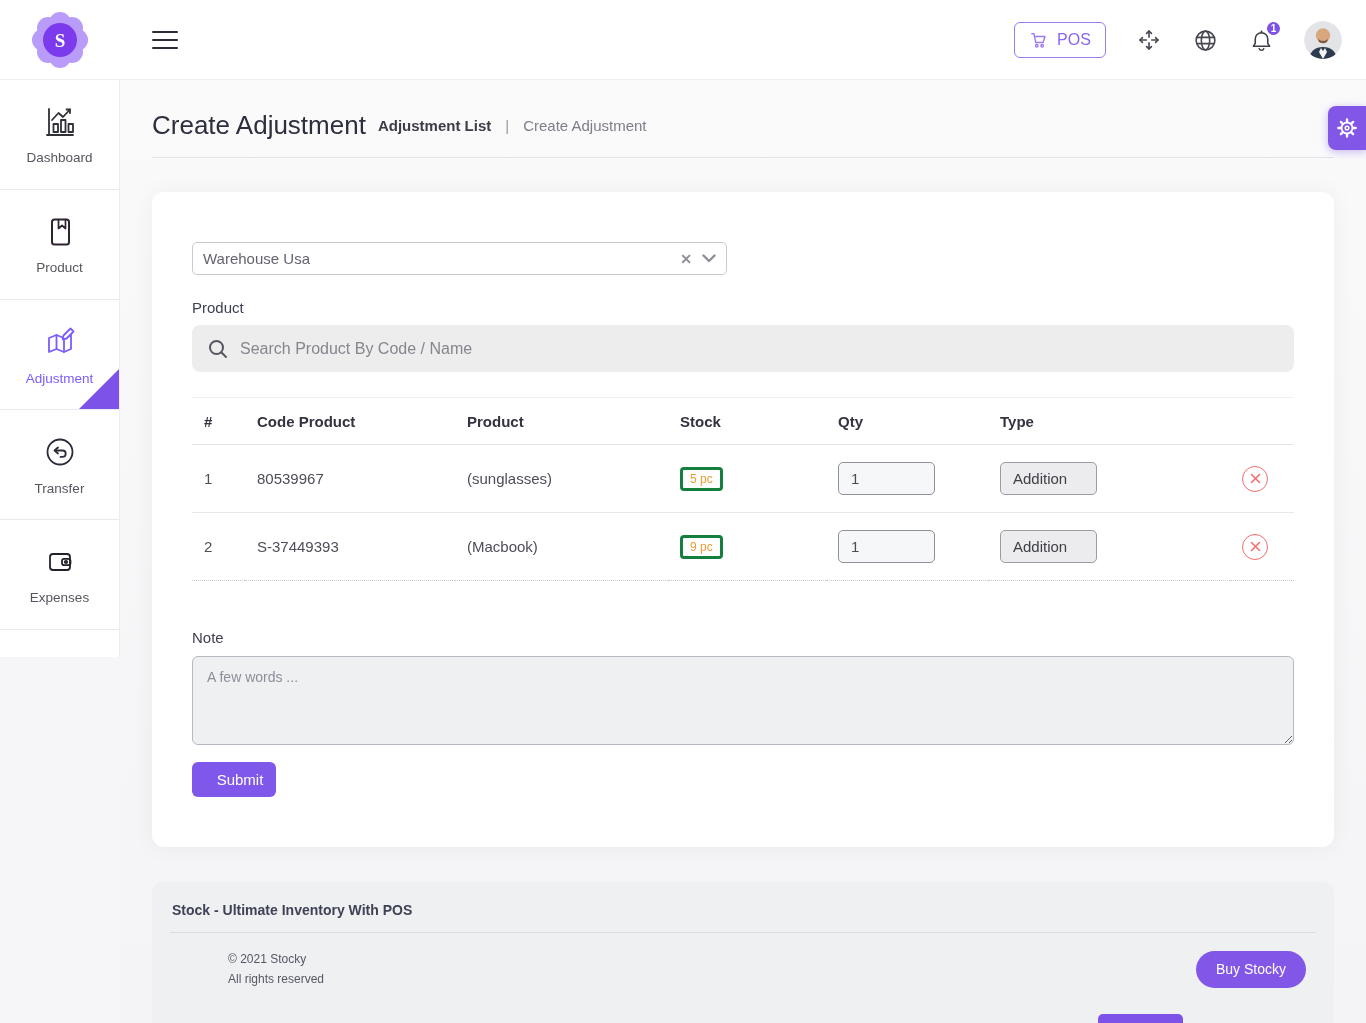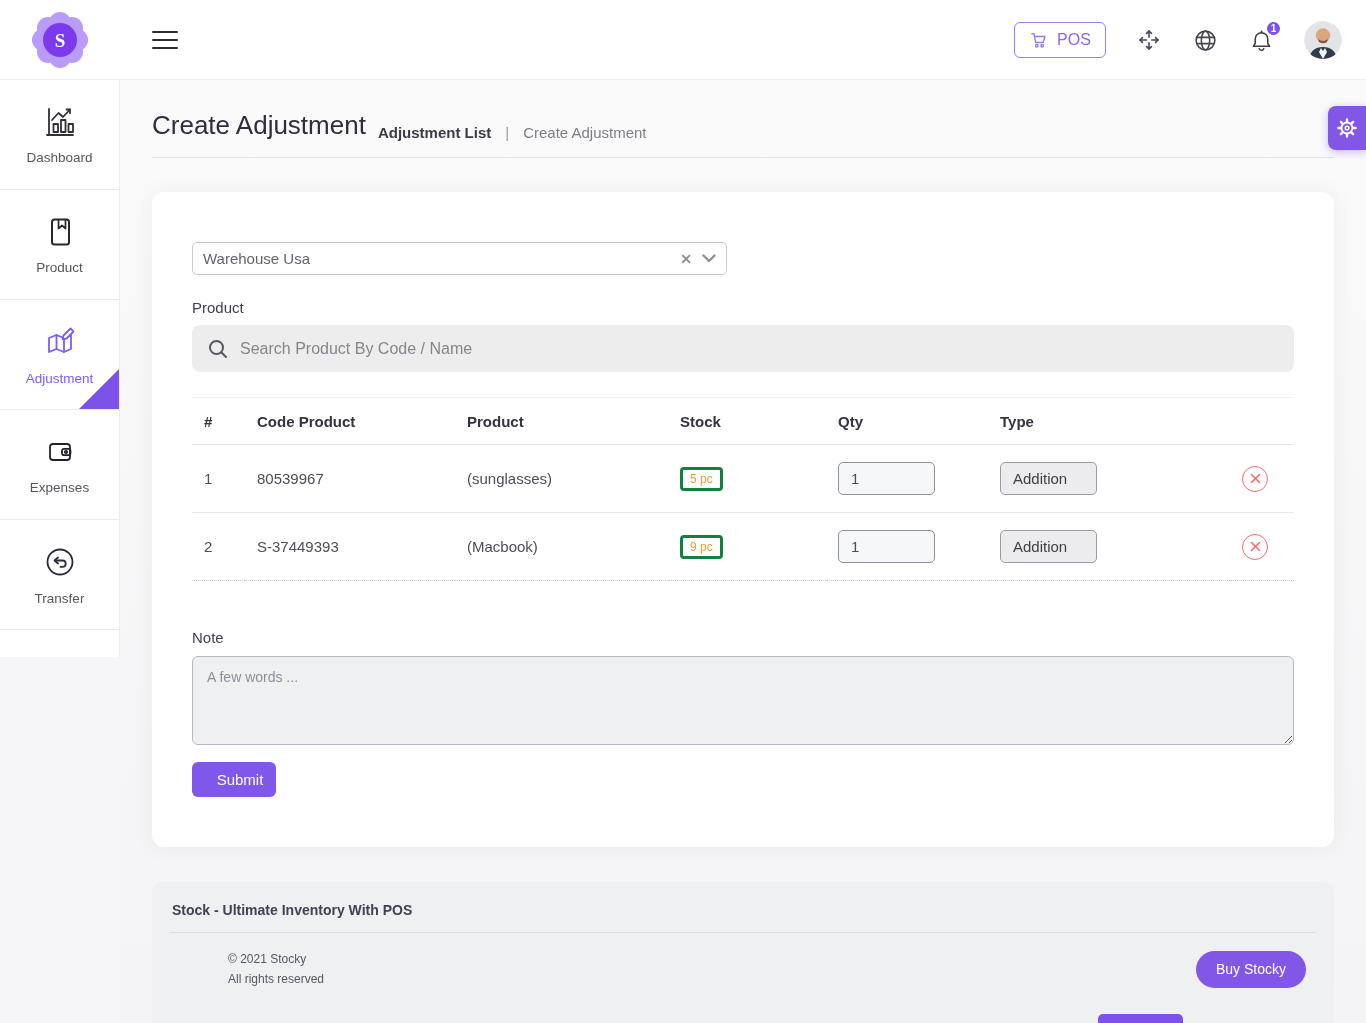--- a/index.html
+++ b/index.html
@@ -33,21 +33,21 @@
     gap:10px; cursor:pointer; }
   .side-item .lbl { font-size:13.5px; color:#55565e; }
   .side-item.active .lbl { color:#7c5cfa; }
   .corner-tri { position:absolute; right:0; bottom:0; width:0; height:0;
     border-left:40px solid transparent; border-bottom:40px solid #7c52e8; }
 
   
   .main { position:absolute; left:120px; top:80px; width:1246px; height:943px;
     background:linear-gradient(#fafafb,#f4f4f6); }
   .page-head { padding:30px 32px 0 32px; }
-  .page-title-row { display:flex; align-items:flex-end; gap:12px; }
+  .page-title-row { display:flex; align-items:center; gap:12px; }
   .page-title { font-size:26px; font-weight:500; color:#2e2f3e; }
   .crumb-parent { font-size:15px; font-weight:600; color:#3b3c46; cursor:pointer; }
   .crumb-sep { font-size:15px; color:#9a9ba3; margin:0 2px; }
   .crumb-current { font-size:15px; color:#7d7e88; }
   .head-rule { border:none; border-top:1px solid #e2e3e6; margin:16px 32px 0 32px; }
 
   .gear-fab { position:absolute; right:0; top:26px; width:38px; height:44px;
     background:#8257e8; border-radius:8px 0 0 8px; display:flex; align-items:center;
     justify-content:center; cursor:pointer; box-shadow:0 2px 8px rgba(124,82,232,.4); z-index:40;}
 
@@ -217,38 +217,38 @@
           <path d="M22.5 12.5 l7 -7 3 3 -7 7 -3.8 0.8 Z" fill="#fff"></path>
         </g>
       </svg>
     </span>
     <span class="lbl">Adjustment</span>
     <span class="corner-tri"></span>
   </div>
 
   <div class="side-item">
     <span>
+      <svg width="38" height="38" viewBox="0 0 38 38" fill="none" stroke="#2b2c3a" stroke-width="1.8" stroke-linecap="round" stroke-linejoin="round">
+        <circle cx="19" cy="19" r="12.5"></circle>
+        <path d="M14 17.5 h7.5 a3.2 3.2 0 0 1 0 6.4 h-2"></path>
+        <path d="M17 14.5 l-3.5 3 3.5 3"></path>
+      </svg>
+    </span>
+    <span class="lbl">Transfer</span>
+  </div>
+
+  <div class="side-item">
+    <span>
       <svg width="36" height="36" viewBox="0 0 36 36" fill="none" stroke="#24202c" stroke-width="1.8" stroke-linecap="round" stroke-linejoin="round">
         <rect x="8" y="10" width="20" height="16" rx="3"></rect>
         <rect x="20" y="14.8" width="8.5" height="6.4" rx="2.2"></rect>
         <circle cx="24" cy="18" r="1.2"></circle>
       </svg>
     </span>
     <span class="lbl">Expenses</span>
-  </div>
-
-  <div class="side-item">
-    <span>
-      <svg width="38" height="38" viewBox="0 0 38 38" fill="none" stroke="#2b2c3a" stroke-width="1.8" stroke-linecap="round" stroke-linejoin="round">
-        <circle cx="19" cy="19" r="12.5"></circle>
-        <path d="M14 17.5 h7.5 a3.2 3.2 0 0 1 0 6.4 h-2"></path>
-        <path d="M17 14.5 l-3.5 3 3.5 3"></path>
-      </svg>
-    </span>
-    <span class="lbl">Transfer</span>
   </div>
 </div>
 
 <div class="main">
 
   <div class="gear-fab">
     <span>
       <svg width="22" height="22" viewBox="0 0 24 24" fill="none" stroke="#ffffff">
         <circle cx="12" cy="12" r="6" stroke-width="2"></circle>
         <circle cx="12" cy="12" r="2" stroke-width="1.6"></circle>

